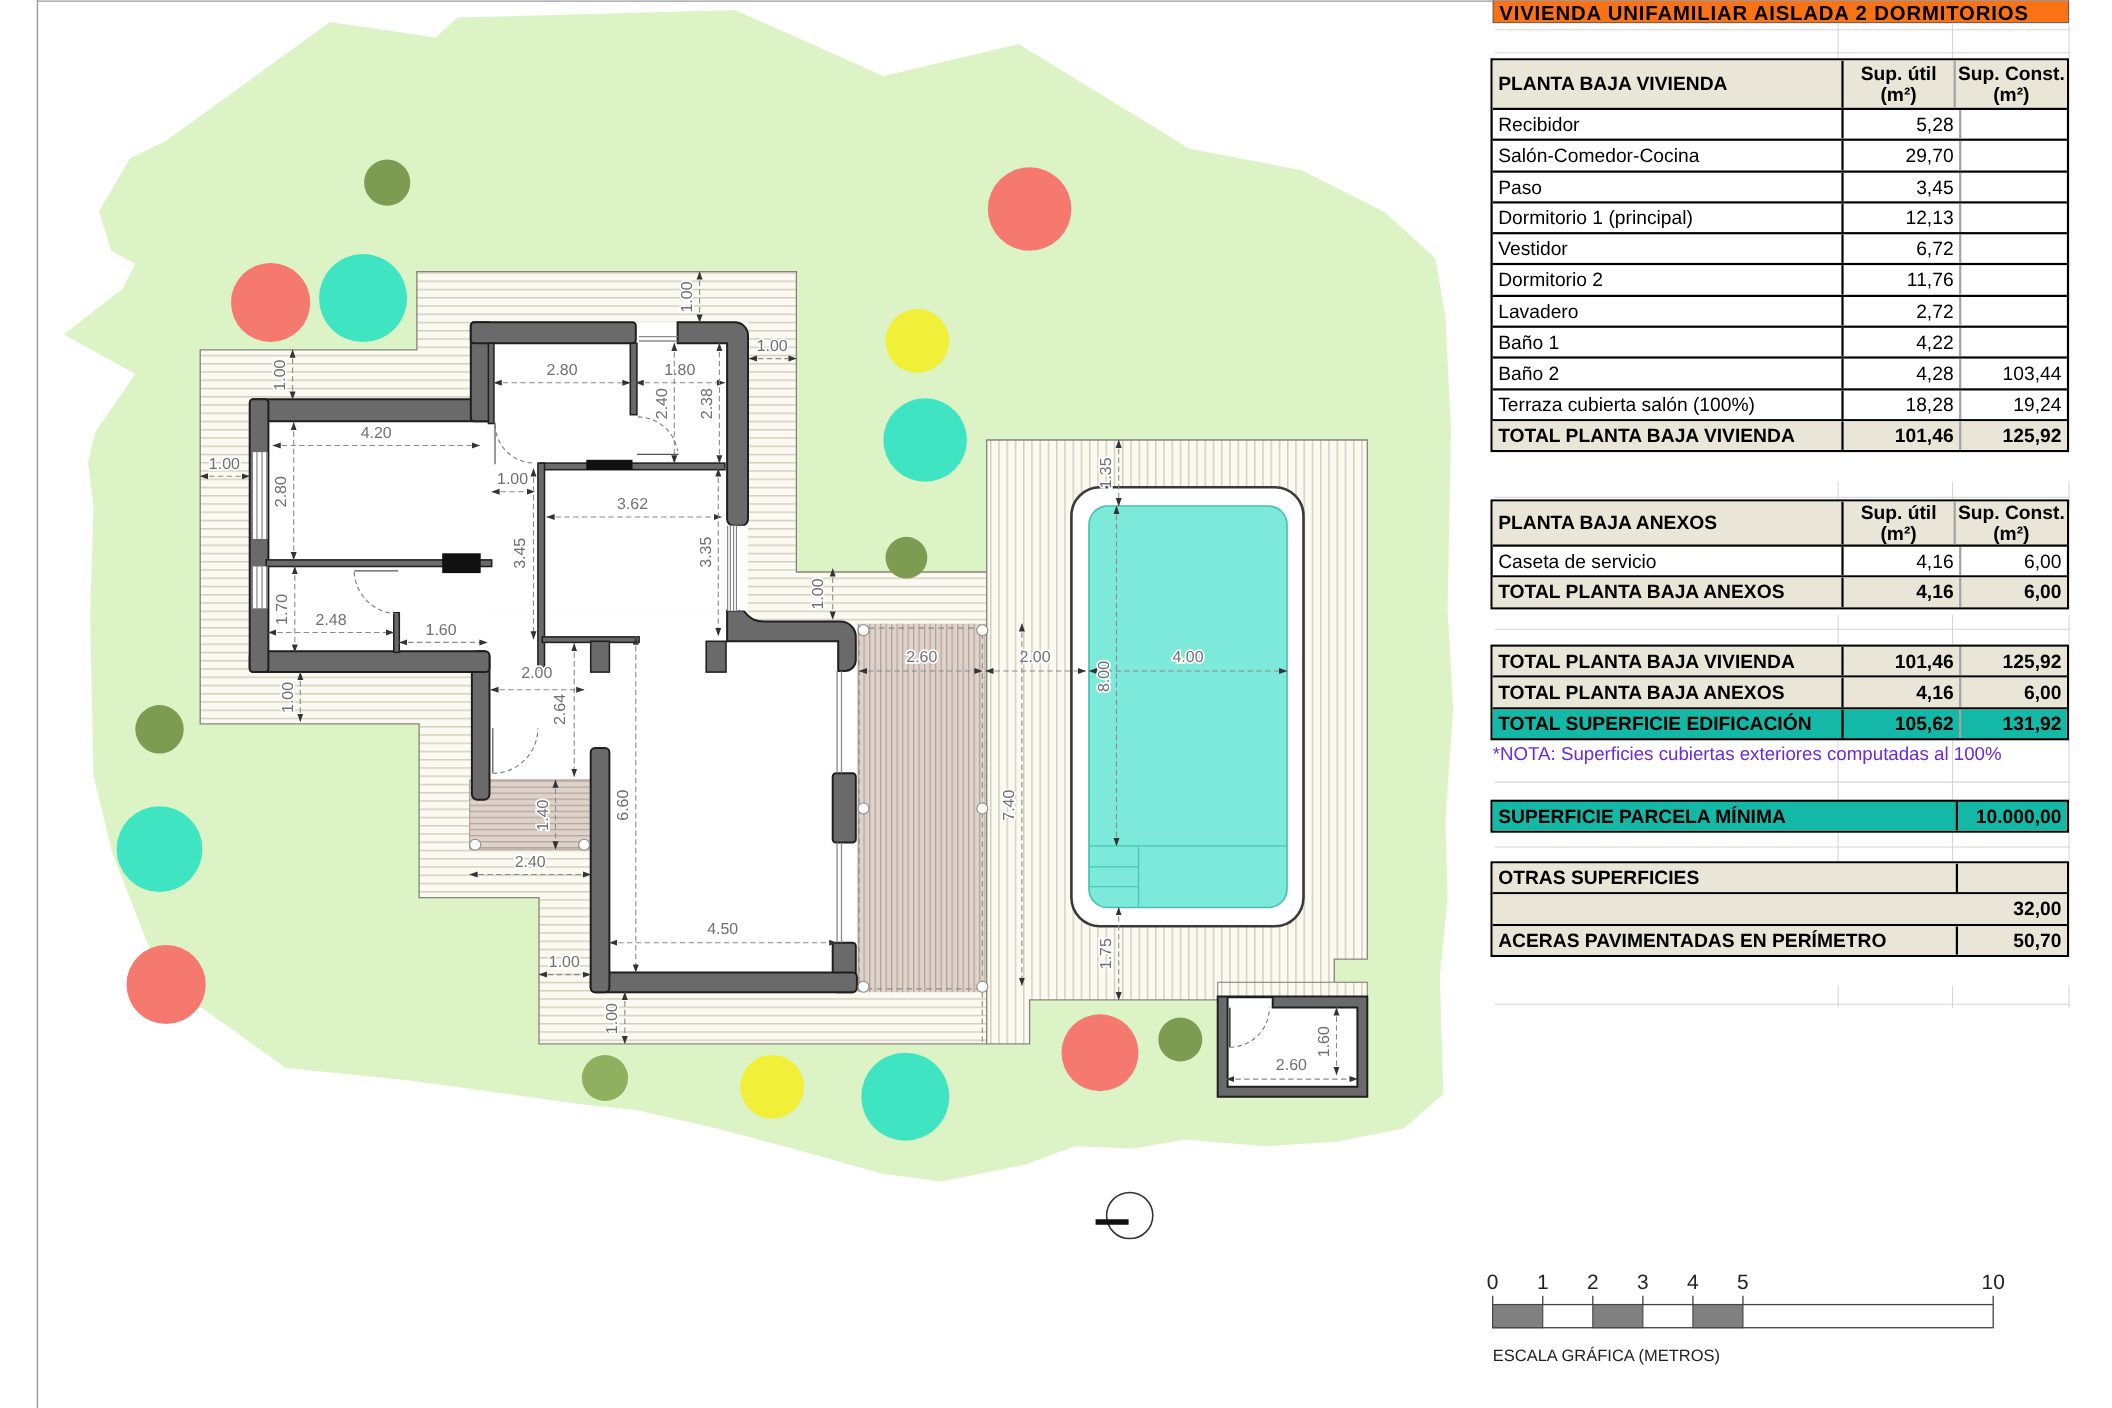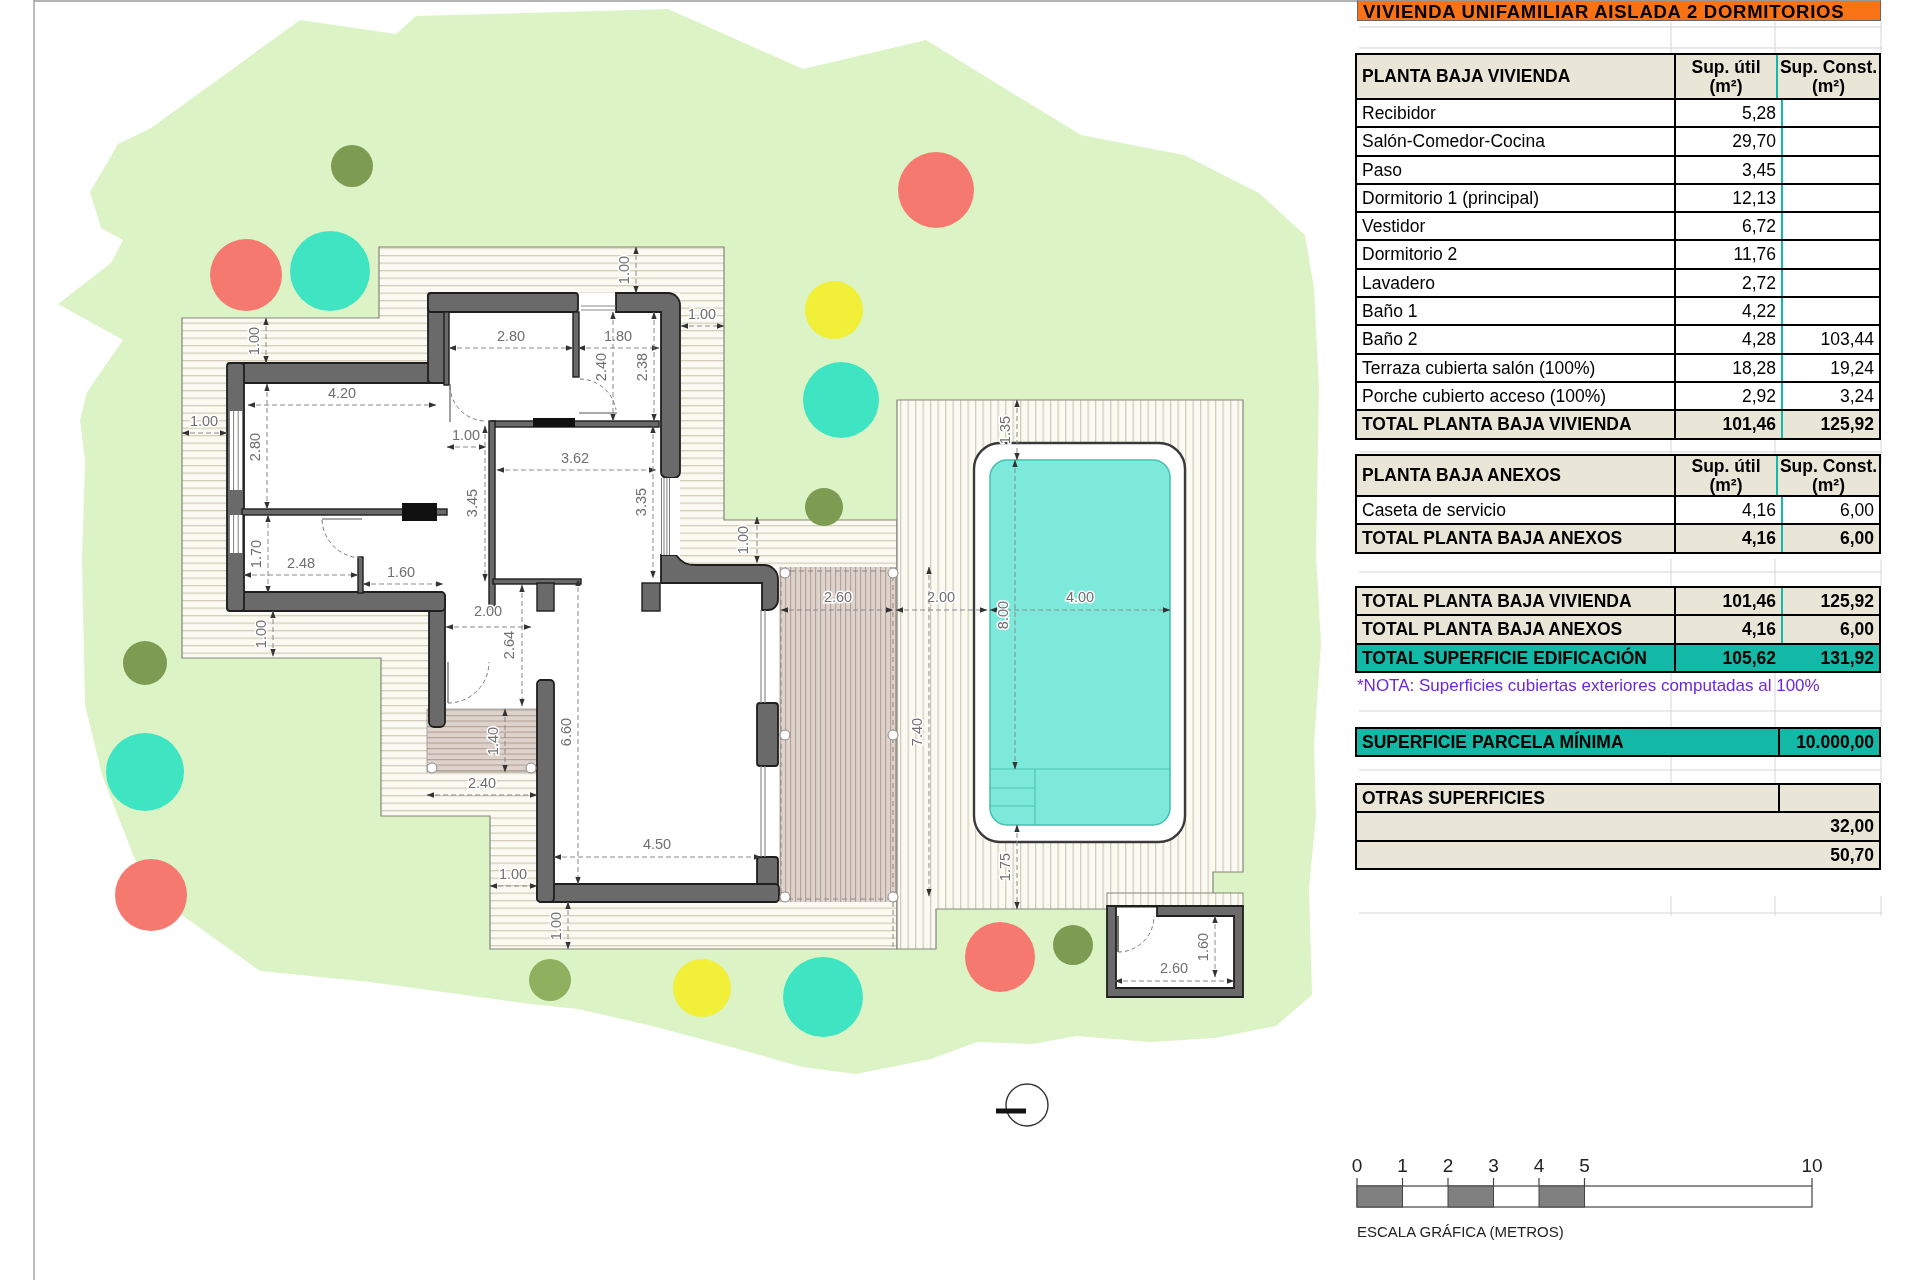--- a/index.html
+++ b/index.html
@@ -1,19 +1,19 @@
 <!DOCTYPE html>
 <html><head><meta charset="utf-8"><style>
 html,body{margin:0;padding:0;background:#fff;width:1920px;height:1280px;font-family:"Liberation Sans",sans-serif;}
 #page{position:absolute;top:0;left:0;width:1920px;height:1280px;overflow:hidden;background:#fff;}
 .tbl{position:absolute;left:1355px;width:526px;border:2px solid #000;box-sizing:border-box;background:#fff;}
 .tr{display:flex;border-bottom:2px solid #000;height:26.3px;overflow:hidden;}
 .tr:last-child{border-bottom:none;}
 .c1{width:312px;border-right:2px solid #000;padding-left:5px;font-size:17.5px;line-height:26px;white-space:nowrap;}
-.c2{width:100px;border-right:2px solid #14b8a6;text-align:right;padding-right:5px;font-size:17.5px;line-height:26px;}
+.c2{width:100px;border-right:2px solid #a3a3a3;text-align:right;padding-right:5px;font-size:17.5px;line-height:26px;}
 .c3{flex:1;text-align:right;padding-right:5px;font-size:17.5px;line-height:26px;}
 .hd{font-weight:bold;}
 .beige{background:#e9e6d7;}
 .blue{background:#14b8a6;}
 .h2l{display:flex;flex-direction:column;justify-content:center;text-align:center;font-weight:bold;font-size:17.5px;line-height:19px;padding:0;}
 </style></head><body>
 <div id="page">
 <svg width="1920" height="1280" viewBox="0 0 1920 1280" style="position:absolute;top:0;left:0">
 <defs>
 <pattern id="hH" width="8" height="7.5" patternUnits="userSpaceOnUse">
@@ -398,25 +398,20 @@
 <div class="tr ">
         <div class="c1 ">Baño 2</div>
         <div class="c2 ">4,28</div>
         <div class="c3 ">103,44</div>
       </div>
 <div class="tr ">
         <div class="c1 ">Terraza cubierta salón (100%)</div>
         <div class="c2 ">18,28</div>
         <div class="c3 ">19,24</div>
       </div>
-<div class="tr ">
-        <div class="c1 ">Porche cubierto acceso (100%)</div>
-        <div class="c2 ">2,92</div>
-        <div class="c3 ">3,24</div>
-      </div>
 <div class="tr beige">
         <div class="c1 hd ">TOTAL PLANTA BAJA VIVIENDA</div>
         <div class="c2 hd ">101,46</div>
         <div class="c3 hd ">125,92</div>
       </div>
 </div>
 
 <div class="tbl" style="top:454px;">
 <div class="tr beige" style="height:39px;">
         <div class="c1 hd" style="line-height:39px;">PLANTA BAJA ANEXOS</div>
@@ -471,15 +466,16 @@
 <div class="tbl" style="top:783px;">
 <div class="tr beige">
         <div class="hd" style="width:416px;border-right:2px solid #000;padding-left:5px;font-size:17.5px;line-height:26px;white-space:nowrap;">OTRAS SUPERFICIES</div>
         <div class="hd" style="flex:1;text-align:right;padding-right:5px;font-size:17.5px;line-height:26px;"></div>
       </div>
 <div class="tr beige">
         <div class="hd" style="width:416px;border-right:2px solid #000;padding-left:5px;font-size:17.5px;line-height:26px;white-space:nowrap;margin-top:40px;">LÁMINA DE AGUA PISCINA</div>
         <div class="hd" style="flex:1;text-align:right;padding-right:5px;font-size:17.5px;line-height:26px;">32,00</div>
       </div>
 <div class="tr beige">
+        <div class="hd" style="width:416px;border-right:2px solid #000;padding-left:5px;font-size:17.5px;line-height:26px;white-space:nowrap;">ACERAS PAVIMENTADAS EN PERÍMETRO</div>
         <div class="hd" style="flex:1;text-align:right;padding-right:5px;font-size:17.5px;line-height:26px;">50,70</div>
       </div>
 </div>
 </div>
 </body></html>

